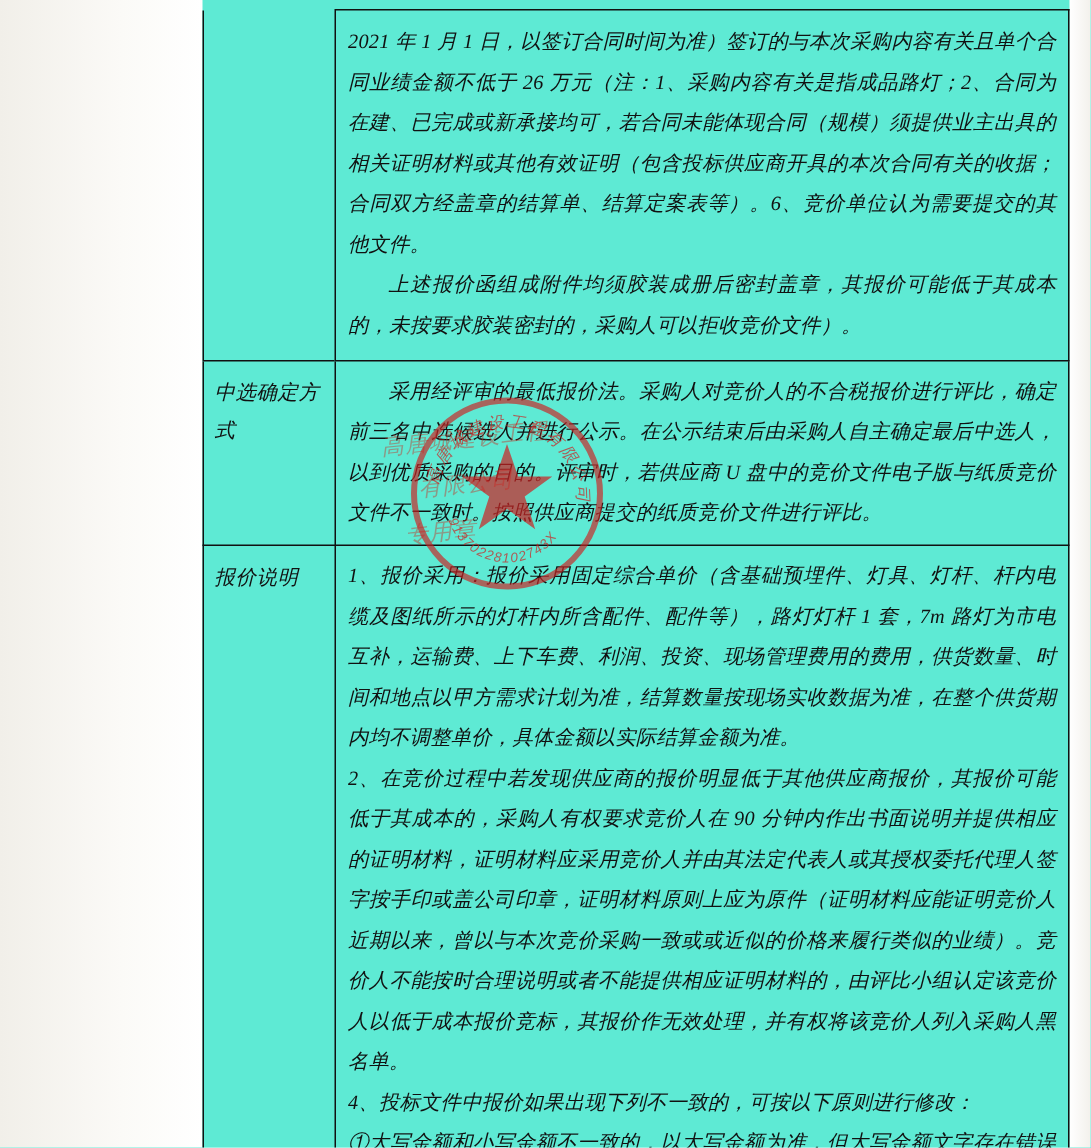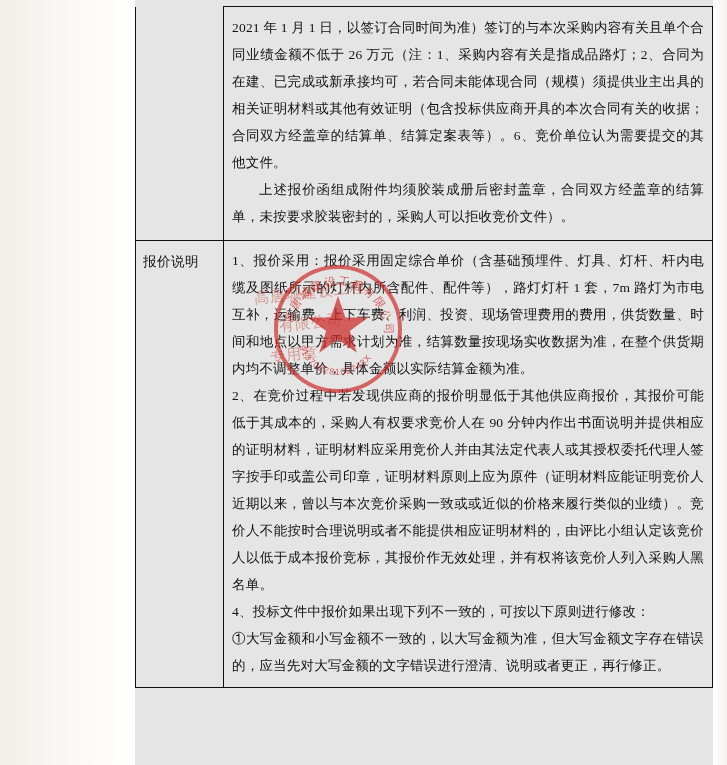--- a/index.html
+++ b/index.html
@@ -10,21 +10,22 @@
     width: 727px;
     height: 765px;
     background: #ffffff;
     font-family: "Liberation Serif", serif;
     overflow: hidden;
   }
   .page {
     position: relative;
     width: 727px;
     height: 765px;
-    background: #e5e5e5;
+    background: #5eead4;
+    font-style: italic;
   }
   .doc-table {
     position: absolute;
     left: 135px;
     top: 6px;
     width: 578px;
     border-collapse: collapse;
     table-layout: fixed;
   }
   .doc-table td {
@@ -135,21 +136,27 @@
 <div class="page">
   <div class="edge-shadow-left"></div>
   <div class="edge-shadow-right"></div>
 
   <table class="doc-table">
     <tbody>
         <tr class="row-top">
       <td class="col-label cell-blank-top"></td>
       <td class="col-body">
         <p>2021 年 1 月 1 日，以签订合同时间为准）签订的与本次采购内容有关且单个合同业绩金额不低于 26 万元（注：1、采购内容有关是指成品路灯；2、合同为在建、已完成或新承接均可，若合同未能体现合同（规模）须提供业主出具的相关证明材料或其他有效证明（包含投标供应商开具的本次合同有关的收据；合同双方经盖章的结算单、结算定案表等）。6、竞价单位认为需要提交的其他文件。</p>
-        <p class="indent">上述报价函组成附件均须胶装成册后密封盖章，合同双方经盖章的结算单，未按要求胶装密封的，采购人可以拒收竞价文件）。</p>
+        <p class="indent">上述报价函组成附件均须胶装成册后密封盖章，其报价可能低于其成本的，未按要求胶装密封的，采购人可以拒收竞价文件）。</p>
+      </td>
+    </tr>
+    <tr>
+      <td class="col-label">中选确定方式</td>
+      <td class="col-body">
+        <p class="indent">采用经评审的最低报价法。采购人对竞价人的不合税报价进行评比，确定前三名中选候选人并进行公示。在公示结束后由采购人自主确定最后中选人，以到优质采购的目的。评审时，若供应商 U 盘中的竞价文件电子版与纸质竞价文件不一致时。按照供应商提交的纸质竞价文件进行评比。</p>
       </td>
     </tr>
     <tr>
       <td class="col-label">报价说明</td>
       <td class="col-body">
         <p>1、报价采用：报价采用固定综合单价（含基础预埋件、灯具、灯杆、杆内电缆及图纸所示的灯杆内所含配件、配件等），路灯灯杆 1 套，7m 路灯为市电互补，运输费、上下车费、利润、投资、现场管理费用的费用，供货数量、时间和地点以甲方需求计划为准，结算数量按现场实收数据为准，在整个供货期内均不调整单价，具体金额以实际结算金额为准。</p>
         <p>2、在竞价过程中若发现供应商的报价明显低于其他供应商报价，其报价可能低于其成本的，采购人有权要求竞价人在 90 分钟内作出书面说明并提供相应的证明材料，证明材料应采用竞价人并由其法定代表人或其授权委托代理人签字按手印或盖公司印章，证明材料原则上应为原件（证明材料应能证明竞价人近期以来，曾以与本次竞价采购一致或或近似的价格来履行类似的业绩）。竞价人不能按时合理说明或者不能提供相应证明材料的，由评比小组认定该竞价人以低于成本报价竞标，其报价作无效处理，并有权将该竞价人列入采购人黑名单。</p>
         <p>4、投标文件中报价如果出现下列不一致的，可按以下原则进行修改：</p>
         <p>①大写金额和小写金额不一致的，以大写金额为准，但大写金额文字存在错误的，应当先对大写金额的文字错误进行澄清、说明或者更正，再行修正。</p>
 

